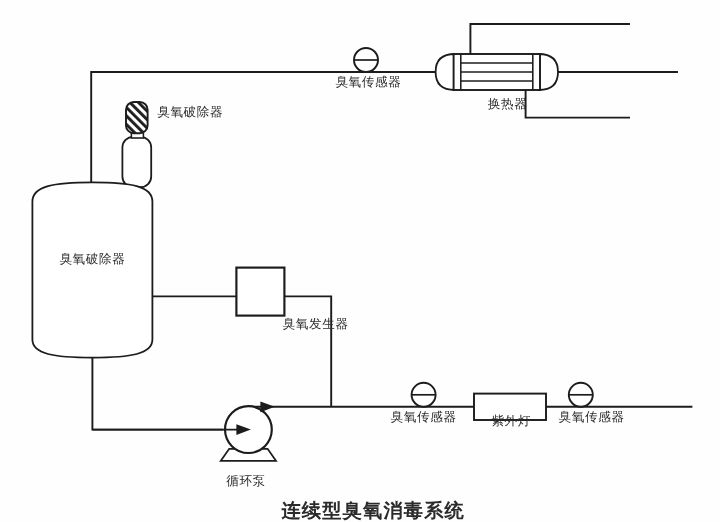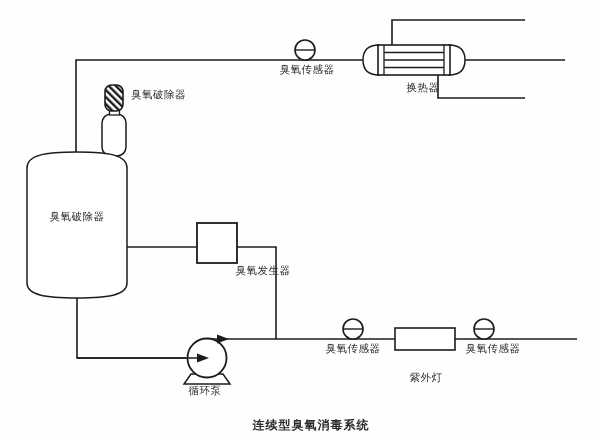--- a/index.html
+++ b/index.html
@@ -30,21 +30,21 @@
     line-height: 1;
   }
   .label.centered {
     transform: translateX(-50%);
   }
   .diagram-title {
     position: absolute;
     left: 311px;
     top: 419px;
     transform: translateX(-50%);
-    font-size: 12px;
+    font-size: 16px;
     font-weight: bold;
     color: #2b2b2b;
     letter-spacing: 1px;
     white-space: nowrap;
     line-height: 1;
   }
 </style>
 </head>
 <body>
 
@@ -127,23 +127,23 @@
   <div class="label" style="left:131px; top:89px;">臭氧破除器</div>
 
   <div class="label centered" style="left:307px; top:64px;">臭氧传感器</div>
 
   <div class="label centered" style="left:407px; top:82px;padding-left:32px;">换热器</div>
 
   <div class="label centered" style="left:77px; top:211px;">臭氧破除器</div>
 
   <div class="label centered" style="left:217px; top:265px;margin-left:46px;">臭氧发生器</div>
 
-  <div class="label centered" style="left:205px; top:385px;">循环泵</div>
+  <div class="label centered" style="left:205px; top:396px;">循环泵</div>
 
   <div class="label centered" style="left:353px; top:343px;">臭氧传感器</div>
 
-  <div class="label centered" style="left:426px; top:372px;">紫外灯</div>
+  <div class="label centered" style="left:426px; top:346px;">紫外灯</div>
 
   <div class="label centered" style="left:493px; top:343px;">臭氧传感器</div>
 
   <div class="diagram-title">连续型臭氧消毒系统</div>
 
 </div>
 
 </body></html>

